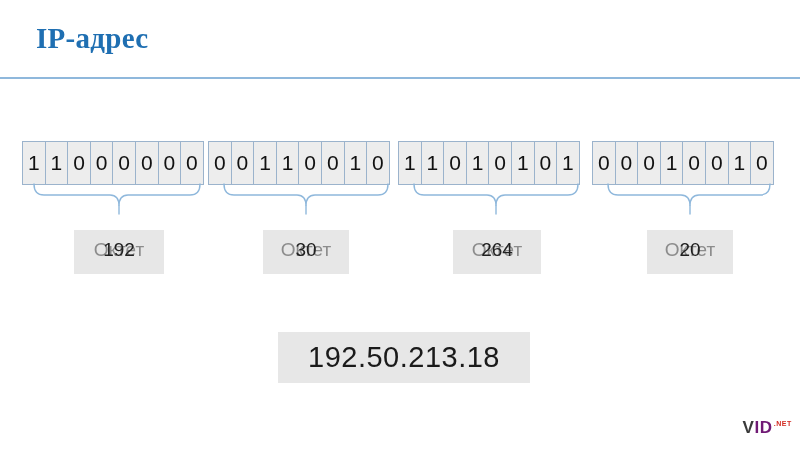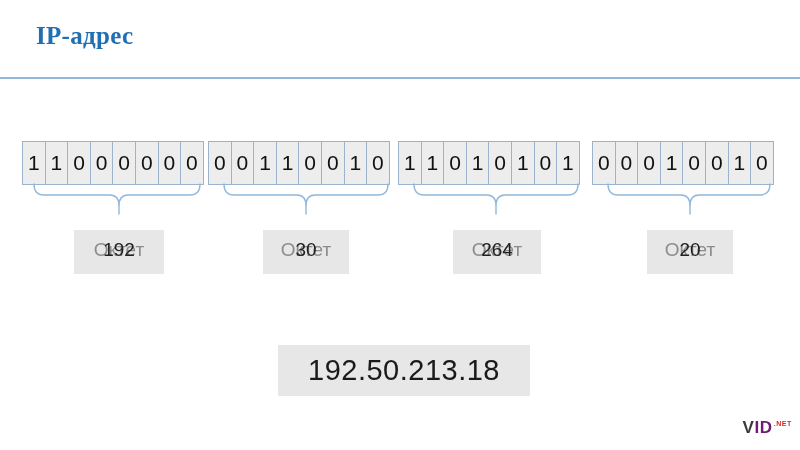--- a/index.html
+++ b/index.html
@@ -15,21 +15,21 @@
     position: relative;
   }
 
   
   #slide-title {
     position: absolute;
     left: 36px;
     top: 22px;
     font-family: "Liberation Serif", serif;
     font-weight: bold;
-    font-size: 25px;
+    font-size: 29px;
     color: #1F6FB2;
     letter-spacing: 0.3px;
     white-space: nowrap;
   }
 
   #title-rule {
     position: absolute;
     left: 0px;
     top: 77px;
     width: 800px;
@@ -115,21 +115,20 @@
   #result-box {
     position: absolute;
     left: 278px;
     top: 332px;
     width: 252px;
     height: 51px;
     background: #E7E7E7;
     display: flex;
     align-items: center;
     justify-content: center;
-    margin-top: 13px;
   }
   #result-text {
     font-size: 29px;
     color: #1a1a1a;
     letter-spacing: 0.5px;
   }
 
   
   #logo {
     position: absolute;

